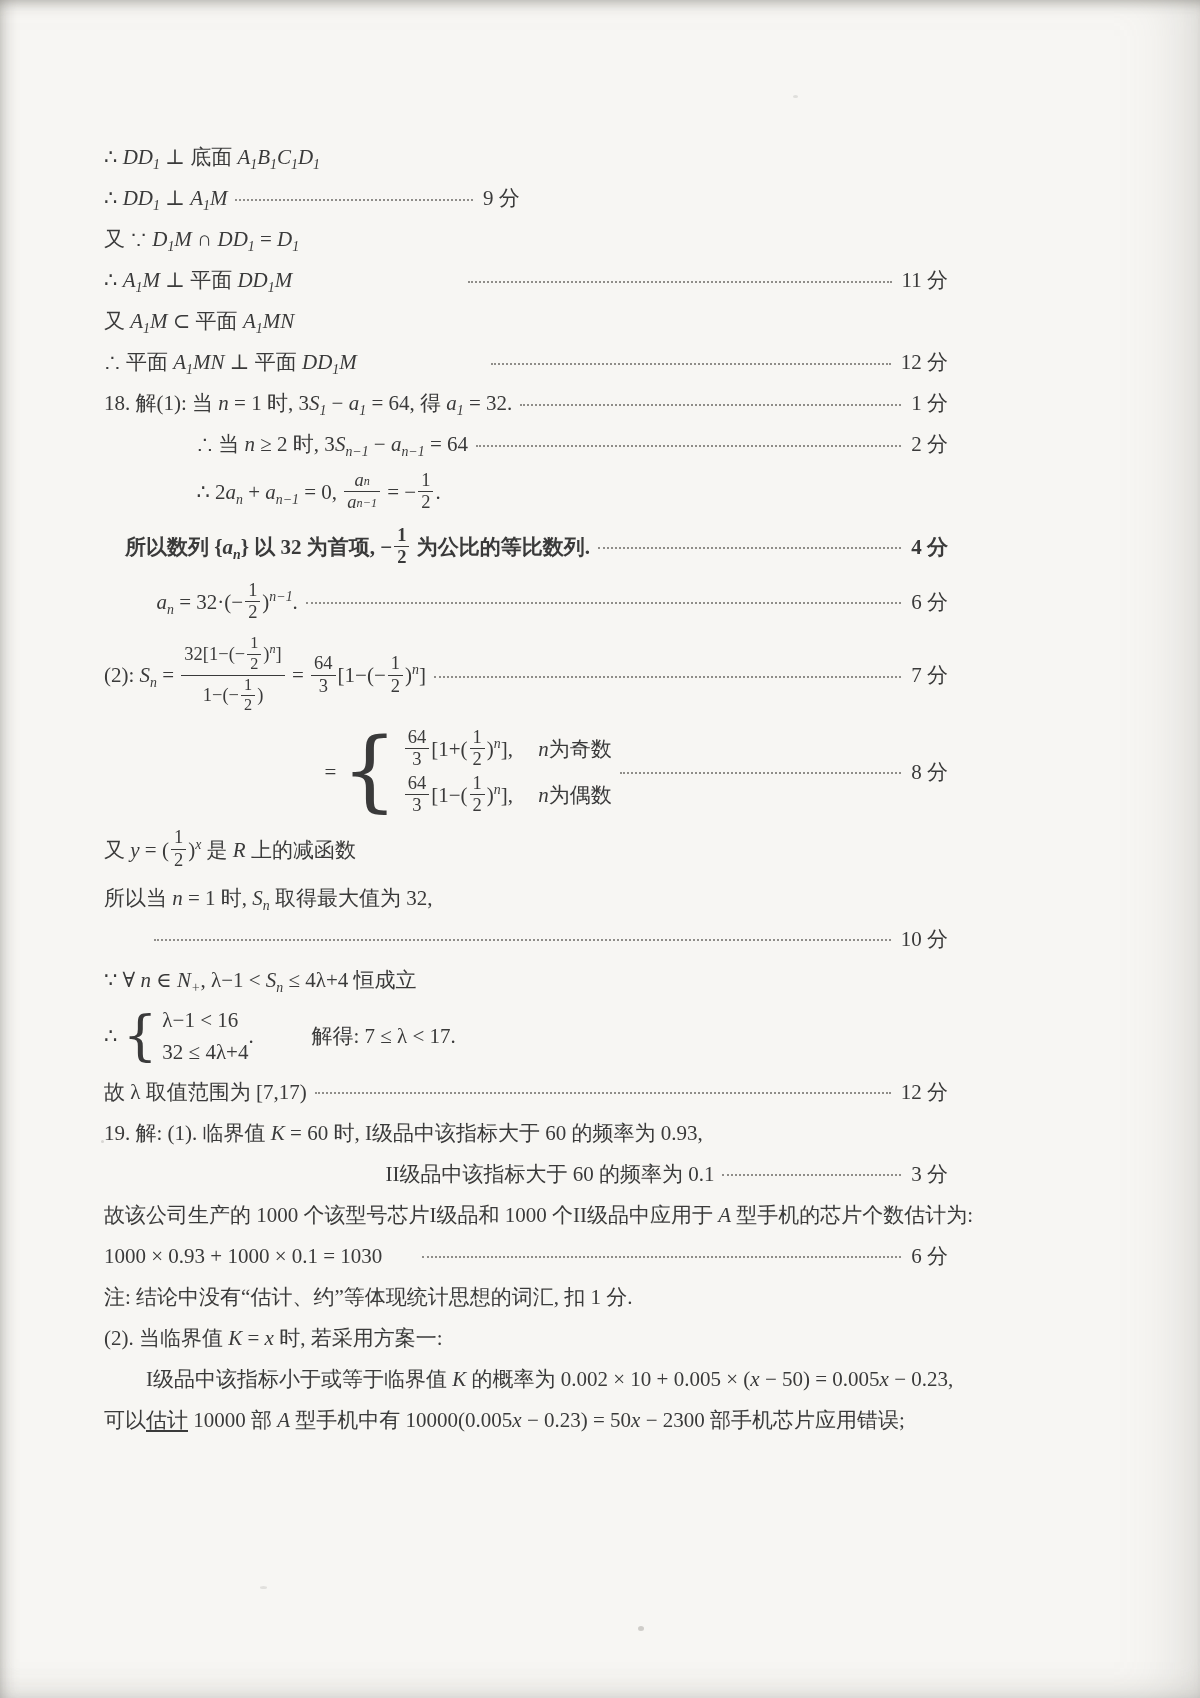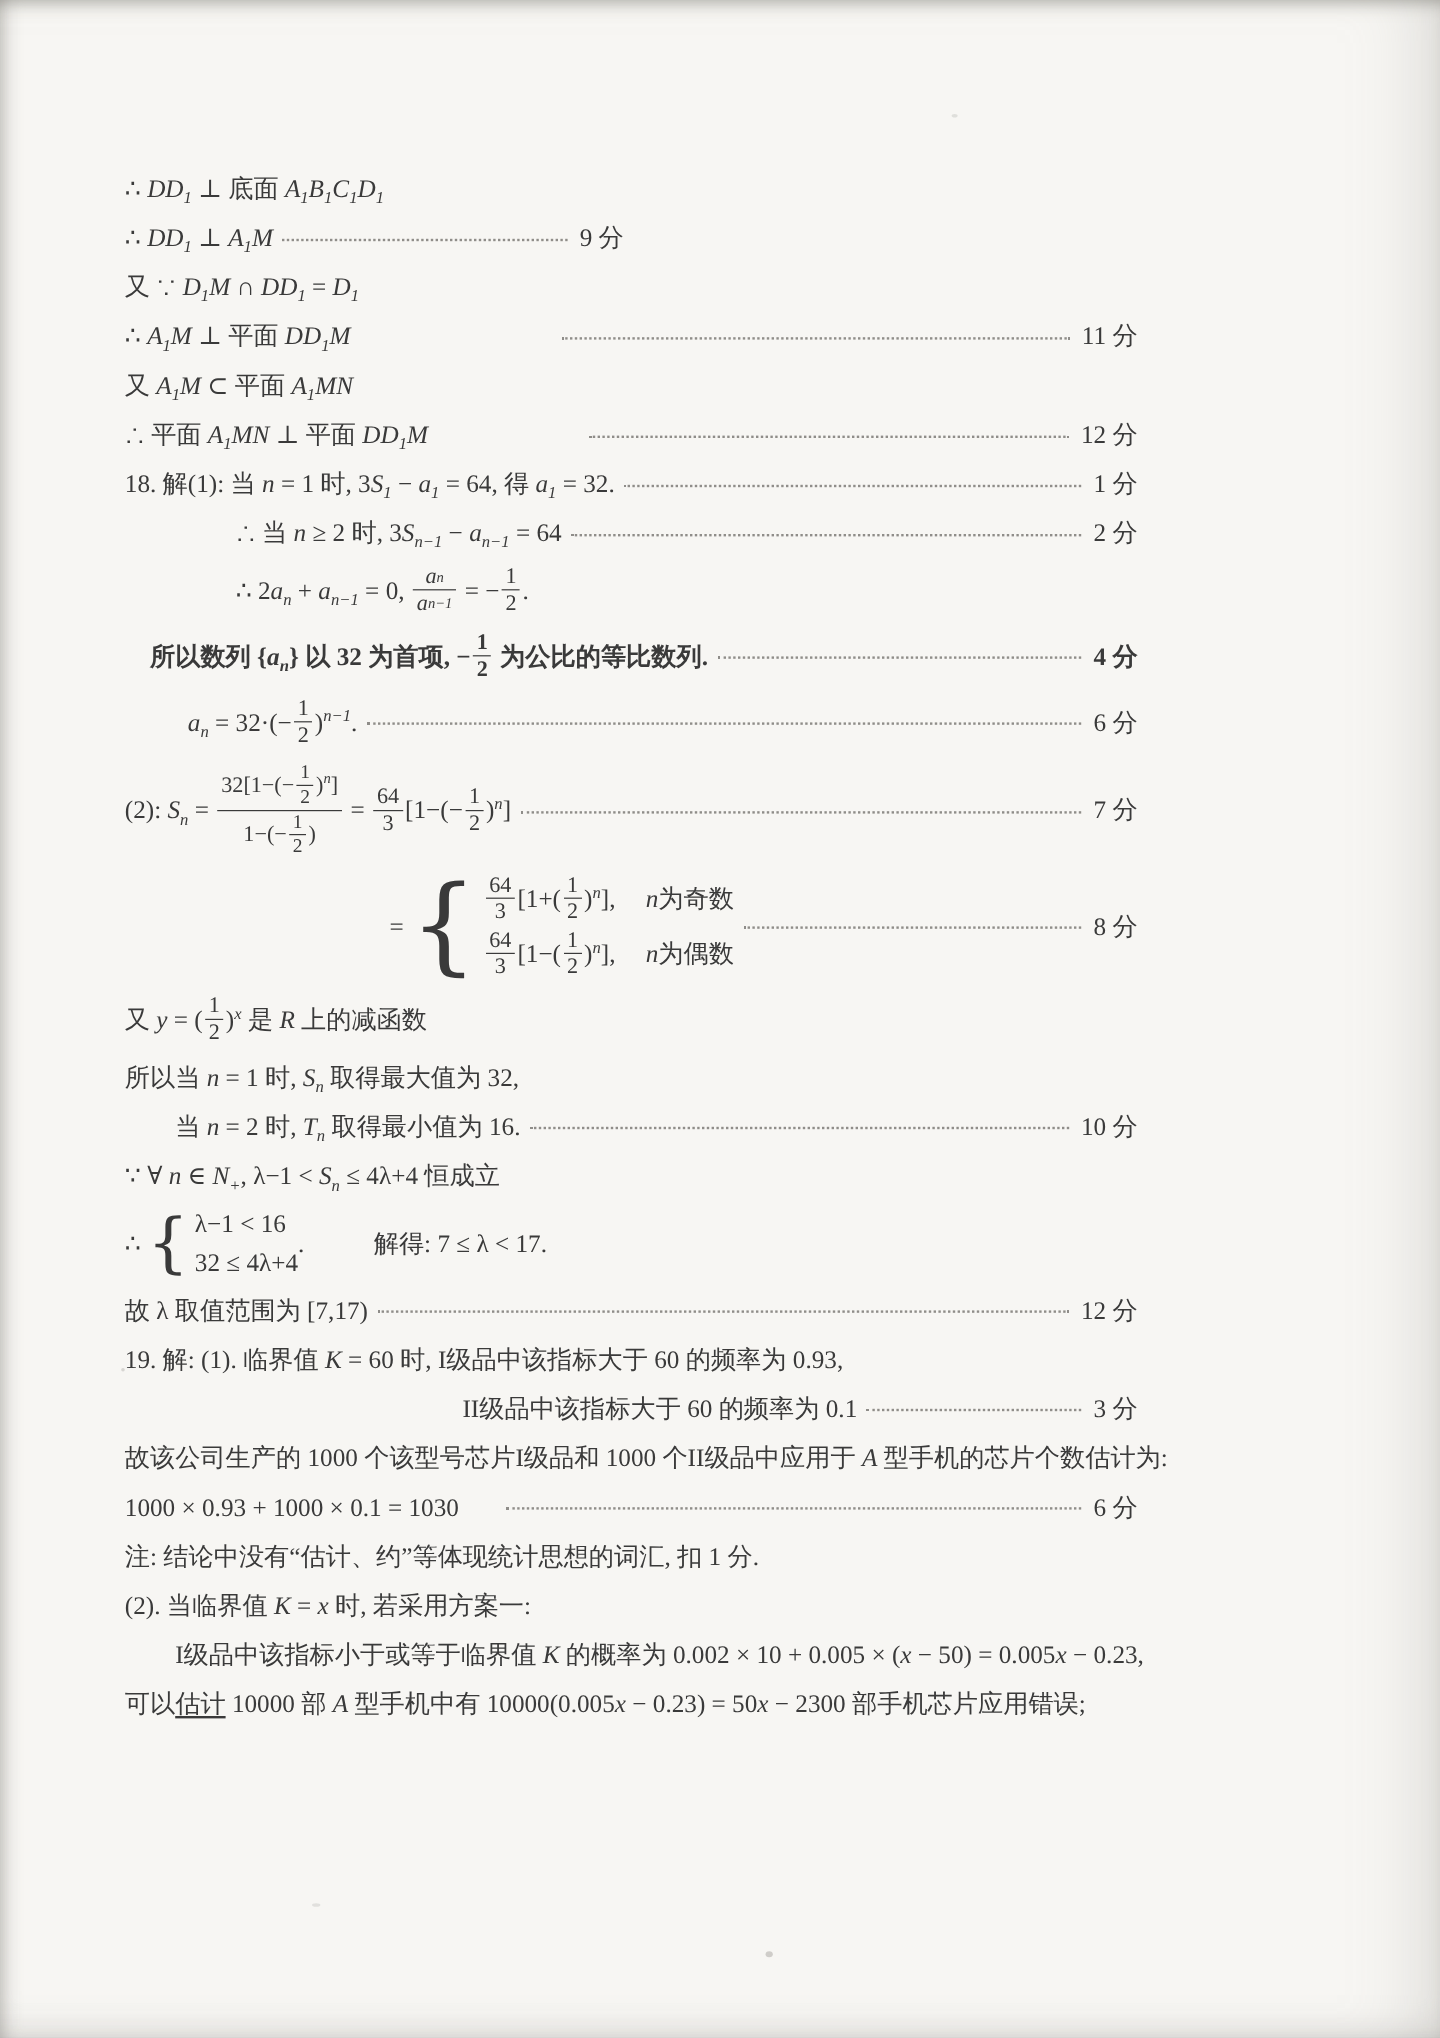--- a/index.html
+++ b/index.html
@@ -252,21 +252,20 @@
           <span class="num">1</span>
           <span class="bar"></span>
           <span class="den">2</span>
         </span>
         <span class="t">)<sup>x</sup> 是 <i>R</i> 上的减函数</span>
       </div>
       <div class="line">
         <span class="t">所以当 <i>n</i> = 1 时, <i>S</i><sub>n</sub> 取得最大值为 32,</span>
       </div>
       <div class="line scored" style="padding-left: 2em;">
-        <span class="t">当 <i>n</i> = 2 时, <i>T</i><sub>n</sub> 取得最小值为 16.</span>
         <span class="leader"></span>
         <span class="score">10 分</span>
       </div>
       <div class="line">
         <span class="t">∵ ∀ <i>n</i> ∈ <i>N</i><sub>+</sub>, λ−1 &lt; <i>S</i><sub>n</sub> ≤ 4λ+4 恒成立</span>
       </div>
       <div class="line">
         <span class="t">∴ </span>
         <span class="cases">
           <span class="brace" style="font-size: 2.6em;">{</span>

